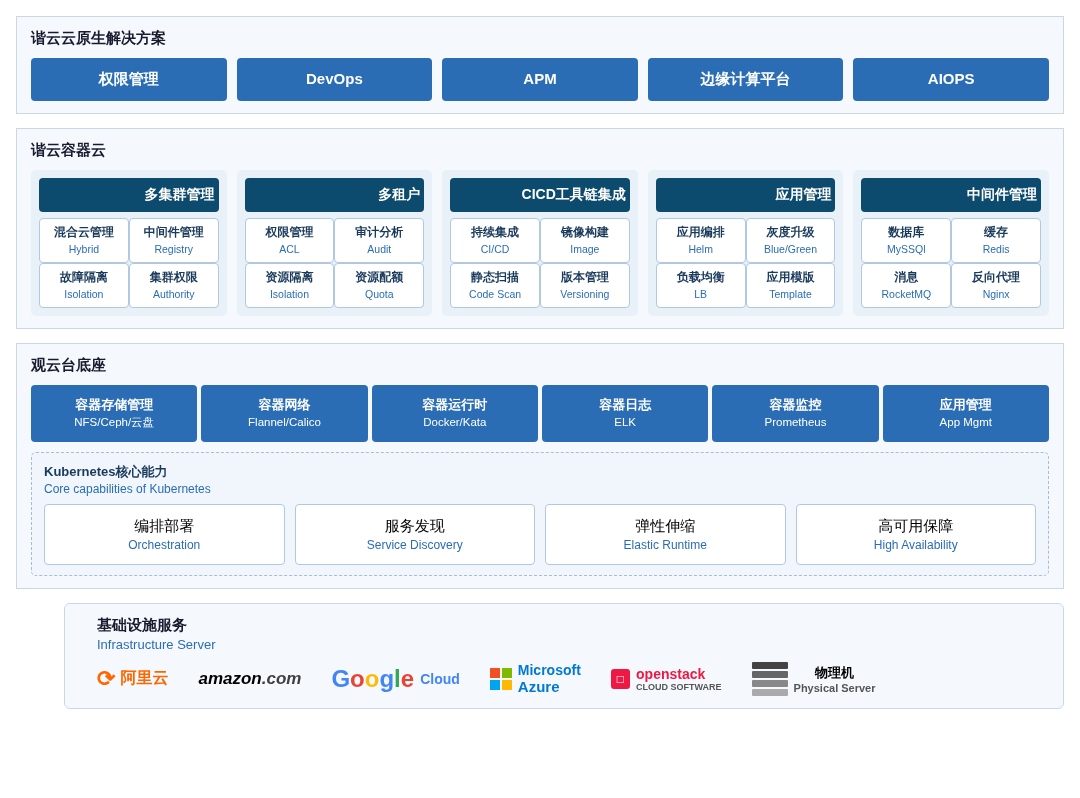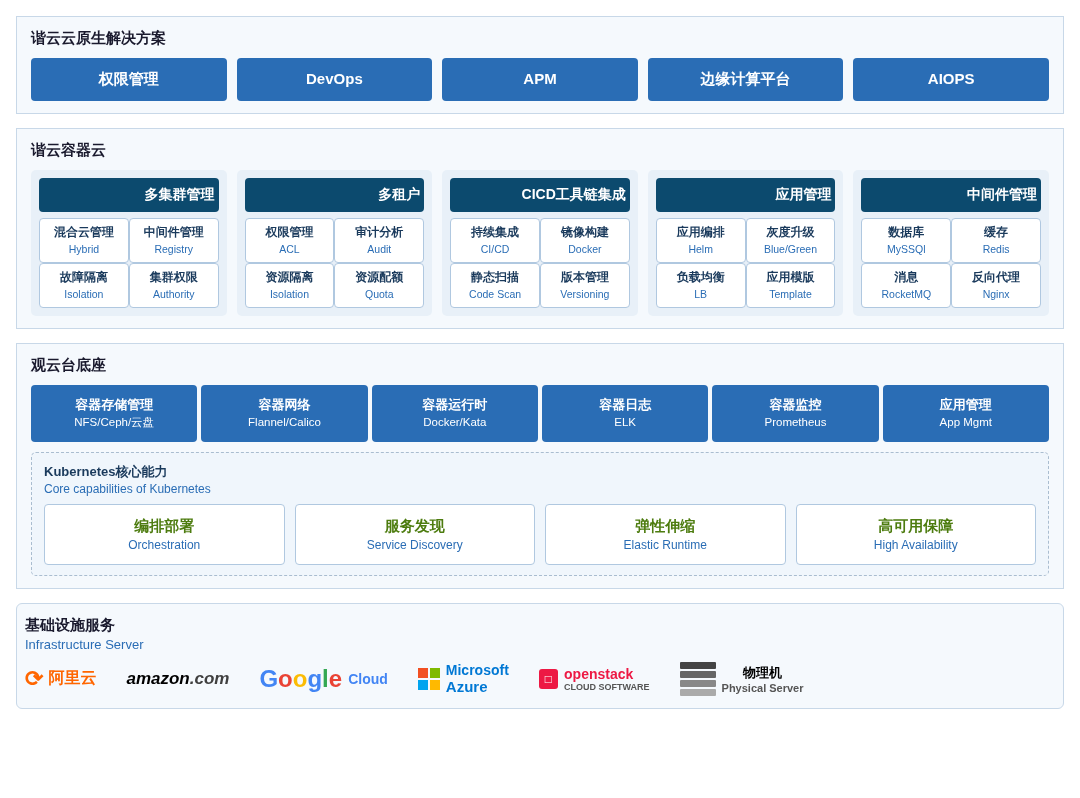--- a/index.html
+++ b/index.html
@@ -141,36 +141,37 @@
     }
     .k8s-item {
       flex: 1;
       background: #fff;
       border: 1px solid #b0c8e0;
       border-radius: 4px;
       text-align: center;
       padding: 12px 8px;
     }
     .k8s-item .cn {
-      font-weight: bold;
+      font-weight: normal;
       font-size: 15px;
-      color: #4d7c0f;
+      color: #000000;
     }
     .k8s-item .en {
       font-size: 12px;
       color: #2a6db5;
       margin-top: 2px;
     }
 
     
     .infra-section {
       border: 1.5px solid #c8d8e8;
       border-radius: 6px;
-      padding: 12px 8px;
+      padding: 12px 32px;
       background: #f5f9fd;
+      margin-left: 48px;
     }
     .infra-logos {
       display: flex;
       align-items: center;
       gap: 30px;
       margin-top: 10px;
       flex-wrap: wrap;
     }
     .logo-item {
       display: flex;
@@ -228,21 +229,21 @@
         <div class="cc-sub-item"><span class="cn">审计分析</span><br><span class="en">Audit</span></div>
         <div class="cc-sub-item"><span class="cn">资源隔离</span><br><span class="en">Isolation</span></div>
         <div class="cc-sub-item"><span class="cn">资源配额</span><br><span class="en">Quota</span></div>
       </div>
     </div>
 
     <div class="cc-col">
       <div class="cc-col-header">CICD工具链集成</div>
       <div class="cc-sub-grid">
         <div class="cc-sub-item"><span class="cn">持续集成</span><br><span class="en">CI/CD</span></div>
-        <div class="cc-sub-item"><span class="cn">镜像构建</span><br><span class="en">Docker</span></div>
+        <div class="cc-sub-item"><span class="cn">镜像构建</span><br><span class="en">Image</span></div>
         <div class="cc-sub-item"><span class="cn">静态扫描</span><br><span class="en">Code Scan</span></div>
         <div class="cc-sub-item"><span class="cn">版本管理</span><br><span class="en">Versioning</span></div>
       </div>
     </div>
 
     <div class="cc-col">
       <div class="cc-col-header">应用管理</div>
       <div class="cc-sub-grid">
         <div class="cc-sub-item"><span class="cn">应用编排</span><br><span class="en">Helm</span></div>
         <div class="cc-sub-item"><span class="cn">灰度升级</span><br><span class="en">Blue/Green</span></div>

